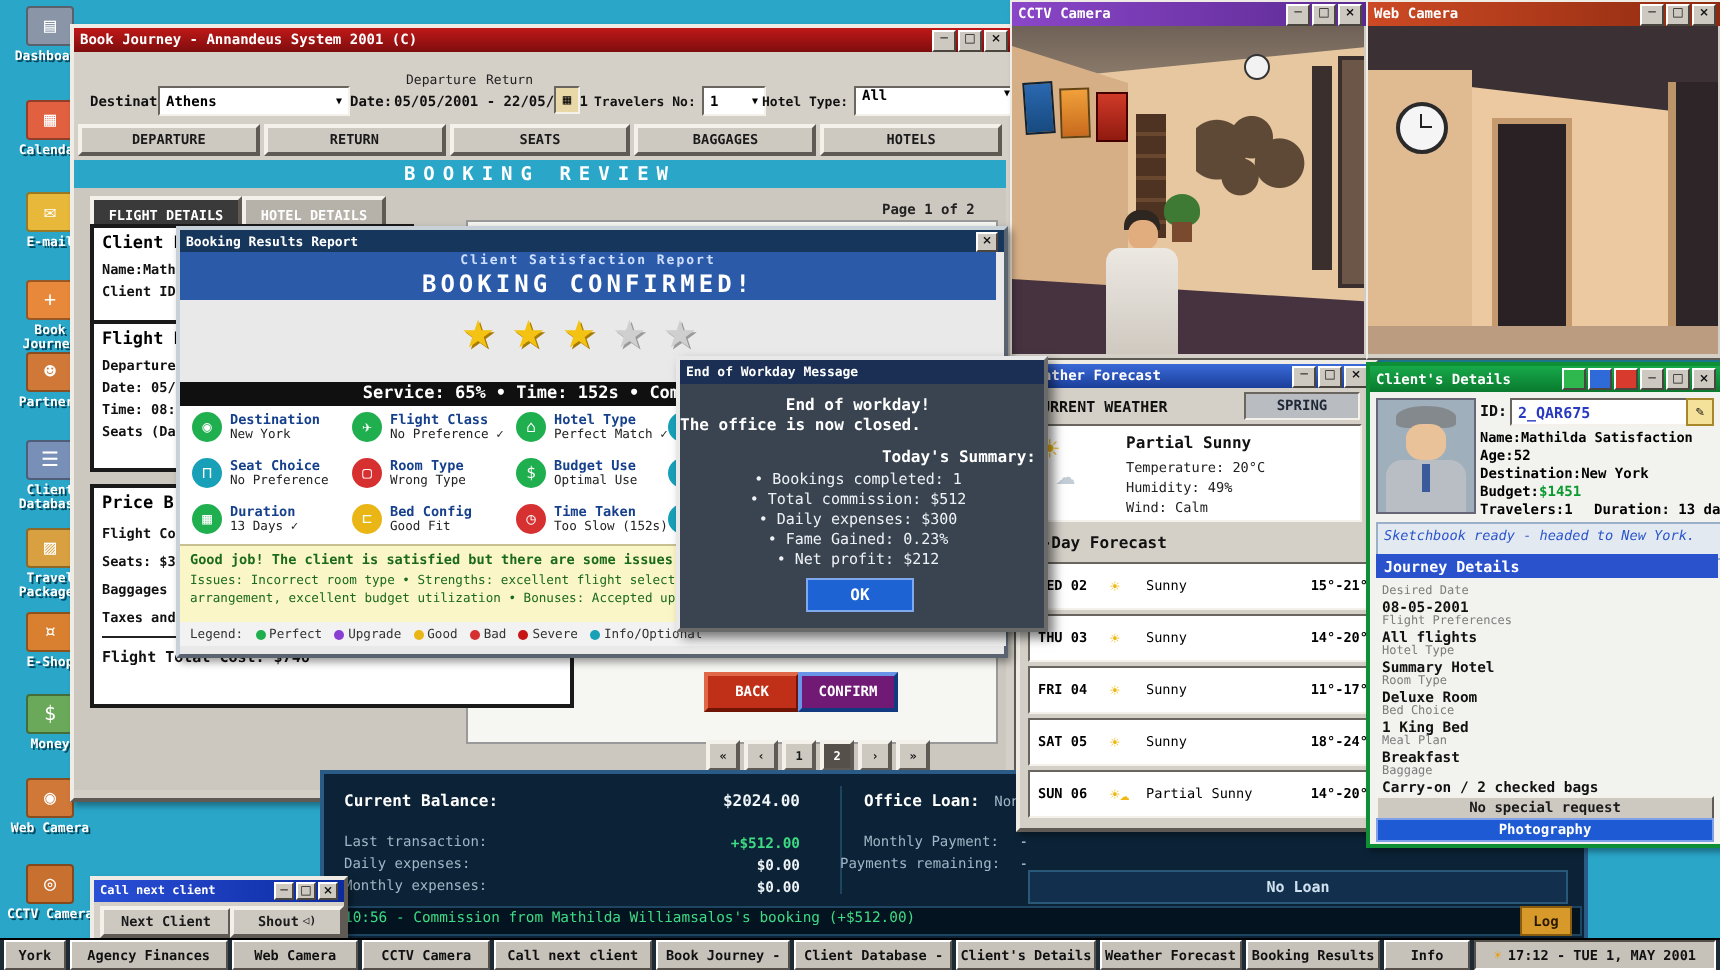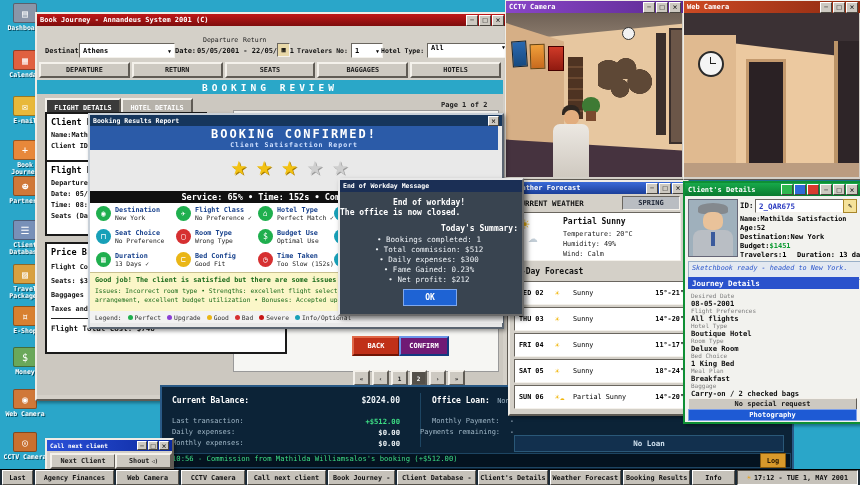--- a/index.html
+++ b/index.html
@@ -312,43 +312,43 @@
     <span class="w nowrap" style="left:55px;top:59px;font:bold 7px 'DejaVu Sans Mono',monospace"><span>Budget:</span><span style="color:#0a9a30">$1451</span></span>
     <span class="w nowrap" style="left:55px;top:68px;font:bold 7px 'DejaVu Sans Mono',monospace"><span>Travelers:</span><span>1</span></span>
     <span class="w nowrap" style="left:112px;top:68px;font:bold 7px 'DejaVu Sans Mono',monospace"><span>Duration:</span> <span>13 days</span></span>
     <div class="w" style="left:3px;top:78px;width:167px;height:13px;background:#e3e9f1;border:1px solid #9ab0c8;font:italic 6.8px 'DejaVu Sans Mono',monospace;color:#2a55cc;padding:2px 3px;white-space:nowrap;overflow:hidden">Sketchbook ready - headed to New York.</div>
     <div class="w" style="left:3px;top:94px;width:167px;height:12px;background:#2a52cc;color:#fff;font:bold 7.5px 'DejaVu Sans Mono',monospace;display:flex;align-items:center;padding-left:4px">Journey Details</div>
     <span class="w jlab" style="left:6px;top:109px">Desired Date</span>
     <span class="w jval" style="left:6px;top:116px">08-05-2001</span>
     <span class="w jlab" style="left:6px;top:124px">Flight Preferences</span>
     <span class="w jval" style="left:6px;top:131px">All flights</span>
     <span class="w jlab" style="left:6px;top:139px">Hotel Type</span>
-    <span class="w jval" style="left:6px;top:146px">Boutique Hotel</span>
+    <span class="w jval" style="left:6px;top:146px">Summary Hotel</span>
     <span class="w jlab" style="left:6px;top:154px">Room Type</span>
     <span class="w jval" style="left:6px;top:161px">Deluxe Room</span>
     <span class="w jlab" style="left:6px;top:169px">Bed Choice</span>
     <span class="w jval" style="left:6px;top:176px">1 King Bed</span>
     <span class="w jlab" style="left:6px;top:184px">Meal Plan</span>
     <span class="w jval" style="left:6px;top:191px">Breakfast</span>
     <span class="w jlab" style="left:6px;top:199px">Baggage</span>
     <span class="w jval" style="left:6px;top:206px">Carry-on / 2 checked bags</span>
     <div class="w btn" style="left:3px;top:215px;width:167px;height:10px;font-size:7px;border-width:1px">No special request</div>
     <div class="w" style="left:3px;top:226px;width:167px;height:10px;background:#1e5ad4;border:1px solid #7fa0e8;color:#fff;display:flex;align-items:center;justify-content:center;font:bold 7px 'DejaVu Sans Mono',monospace">Photography</div>
   </div>
 
   <div class="w" style="left:88px;top:113px;width:412px;height:212px;background:#e9e9e9;border:2px solid;border-color:#c8d0d8 #5a6470 #5a6470 #c8d0d8;box-shadow:2px 2px 4px rgba(0,0,0,.4);z-index:40">
     <div class="tbar" style="background:#16365c;height:11px;font-size:6.5px">
       <span>Booking Results Report</span>
       <span class="wctl">
         <span class="wb" style="width:9px;height:8px">×</span>
       </span>
     </div>
     <div class="w" style="left:0;top:11px;width:408px;height:24px;background:#2b5ba8;text-align:center">
+      <div style="font:bold 6.5px 'DejaVu Sans Mono',monospace;color:#cfe0ff;letter-spacing:1px">Client Satisfaction Report</div>
       <div style="font:bold 12px 'DejaVu Sans Mono',monospace;color:#fff;letter-spacing:2px;margin-top:1px">BOOKING CONFIRMED!</div>
-      <div style="font:bold 6.5px 'DejaVu Sans Mono',monospace;color:#cfe0ff;letter-spacing:1px">Client Satisfaction Report</div>
     </div>
     <div class="w" style="left:0;top:35px;width:408px;height:41px;text-align:center">
       <span style="font-size:27px;letter-spacing:9px;color:#f3c212;text-shadow:1px 1px 0 #a87c00">★★★</span><span style="font-size:27px;letter-spacing:9px;color:#cfcfcf;text-shadow:1px 1px 0 #9a9a9a">★★</span>
     </div>
     <div class="w" style="left:0;top:76px;width:408px;height:12px;background:#101010;color:#fff;display:flex;align-items:center;justify-content:center;font:bold 8.5px 'DejaVu Sans Mono',monospace;white-space:nowrap">Service: 65% • Time: 152s • Commission: $512</div>
     <div class="w" style="left:0;top:88px;width:408px;height:69px;background:#fff"></div>
 
     <div class="w" style="left:6px;top:91px;display:flex;gap:4px">
         <div class="circ" style="background: rgb(31, 175, 78);">◉</div>
         <div>
@@ -493,21 +493,21 @@
       </span>
     </div>
     <div class="w btn" style="left:3px;top:13px;width:62px;height:12px;font-size:6.8px">Next Client</div>
     <div class="w btn" style="left:68px;top:13px;width:53px;height:12px;font-size:6.8px;gap:2px">
       <span>Shout</span>
       <span style="font-size:5.5px">◁)</span>
     </div>
   </div>
 
   <div class="w" style="left:0;top:469px;width:860px;height:16px;background:#1d2b36;border-top:1px solid #000;display:flex;align-items:center;gap:2px;padding:0 2px;box-sizing:border-box;z-index:60">
-    <div class="tkb" style="width:30px">Last</div>
+    <div class="tkb" style="width:30px">York</div>
     <div class="tkb" style="width:80px">Agency Finances</div>
     <div class="tkb" style="width:64px">Web Camera</div>
     <div class="tkb" style="width:64px">CCTV Camera</div>
     <div class="tkb" style="width:80px">Call next client</div>
     <div class="tkb" style="width:68px">Book Journey -</div>
     <div class="tkb" style="width:80px">Client Database -</div>
     <div class="tkb" style="width:70px">Client's Details</div>
     <div class="tkb" style="width:72px">Weather Forecast</div>
     <div class="tkb" style="width:68px">Booking Results</div>
     <div class="tkb" style="width:42px">Info</div>

